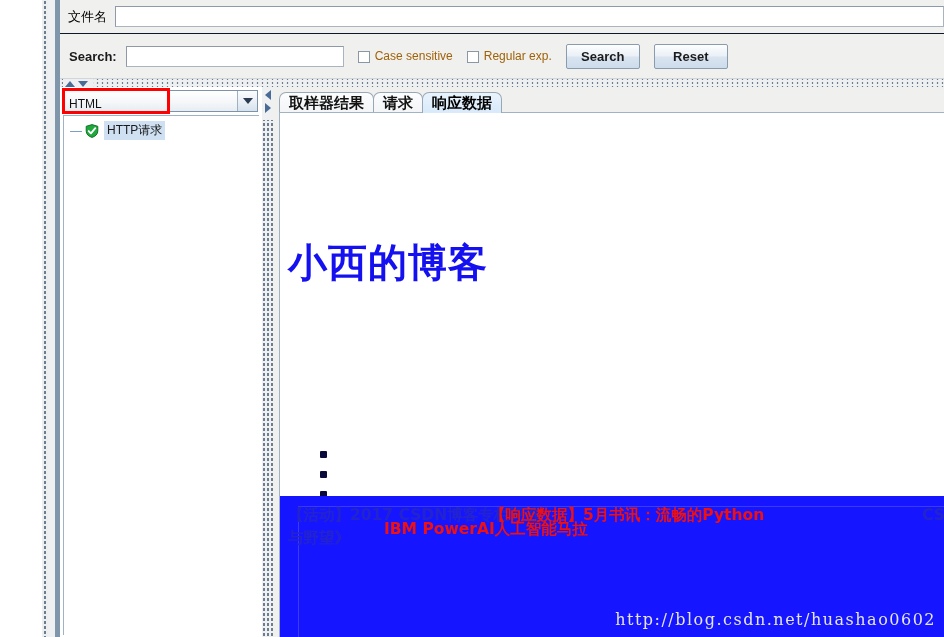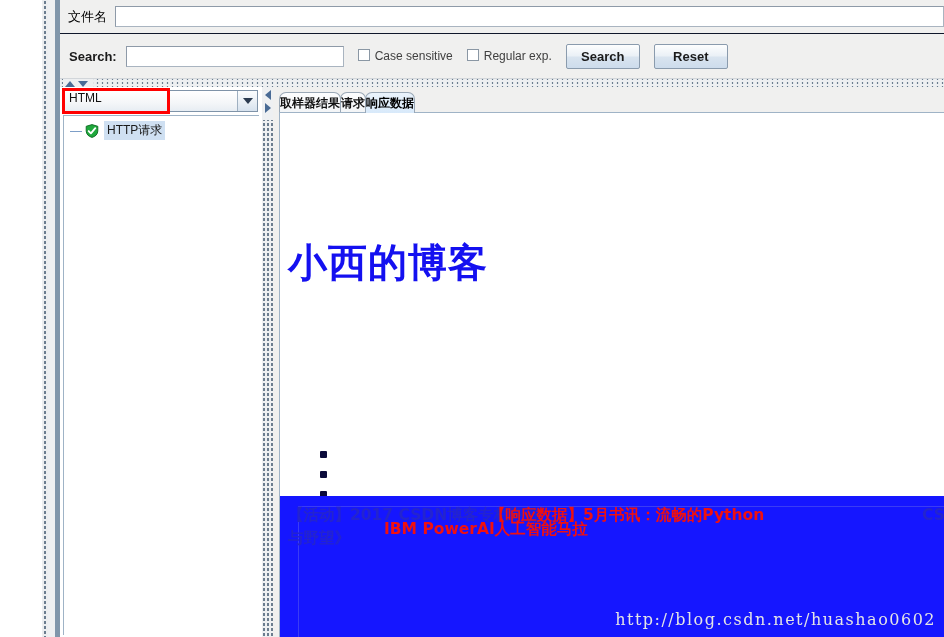--- a/index.html
+++ b/index.html
@@ -84,23 +84,23 @@
     width: 218px; height: 21px;
     background: #ffffff;
     border: 1px solid #a9b4c0;
     border-top-color: #8e9aa8;
     border-left-color: #8e9aa8;
     font-size: 12px; padding: 0 3px;
     box-sizing: border-box; outline: none;
     font-family: "Liberation Sans", sans-serif;
   }
   .chk-wrap {
-    display: flex; align-items: flex-start;
+    display: flex; align-items: flex-end;
     margin-left: 14px;
-    font-size: 12px; color: #404040;
+    font-size: 12px; color: #a16207;
   }
   .chk-box {
     width: 12px; height: 12px;
     background: #ffffff;
     border: 1px solid #8a97a4;
     margin-right: 5px;
     box-sizing: border-box;
   }
   .btn {
     height: 25px;
@@ -151,21 +151,21 @@
   
   .tree-panel {
     position: absolute; left: 0px; top: 87px; width: 202px; bottom: 0;
     background: #ffffff;
   }
   .combo {
     position: absolute; left: 3px; top: 3px; width: 195px; height: 22px;
     background: linear-gradient(#ffffff 0%, #f4f6f8 60%, #e7edf3 100%);
     border: 1px solid #7f93a8;
     box-sizing: border-box;
-    display: flex; align-items: flex-start;
+    display: flex; align-items: flex-end;
   }
   .combo-text {
     flex: 1 1 auto;
     font-size: 12px; color: #111;
     padding-left: 5px;
     white-space: nowrap;
   }
   .combo-arrow-btn {
     width: 20px; height: 20px;
     background: linear-gradient(#fbfdfe 0%, #e9eff5 55%, #d6e2ee 100%);
@@ -249,23 +249,23 @@
   .tab-panel {
     position: absolute; left: 213px; top: 87px; right: 0; bottom: 0;
     background: #f0f0ef;
   }
   .tab-strip {
     position: absolute; left: 6px; top: 4px; height: 22px;
     display: flex; align-items: flex-end;
   }
   .tab {
     height: 21px;
-    padding: 0 0;
+    padding: 0 9px;
     display: flex; align-items: center;
-    font-size: 12px; font-weight: bold;
+    font-size: 15px; font-weight: bold;
     color: #121212;
     background: linear-gradient(#fcfdfe 0%, #f2f4f6 100%);
     border: 1px solid #9aa8b6;
     border-bottom: none;
     border-radius: 7px 7px 0 0;
     margin-right: -1px;
     box-sizing: border-box;
     white-space: nowrap;
   }
   .tab.selected {

